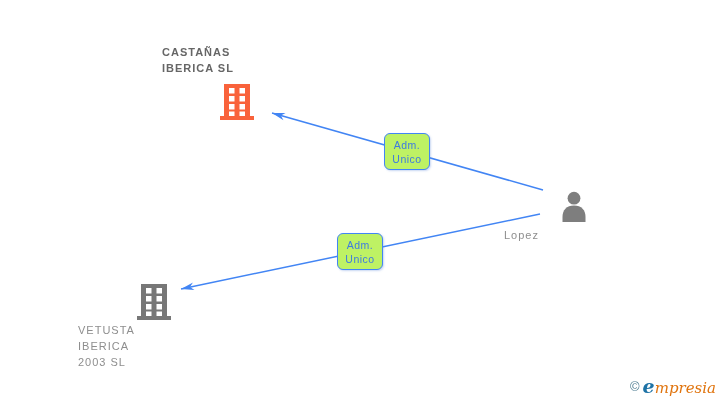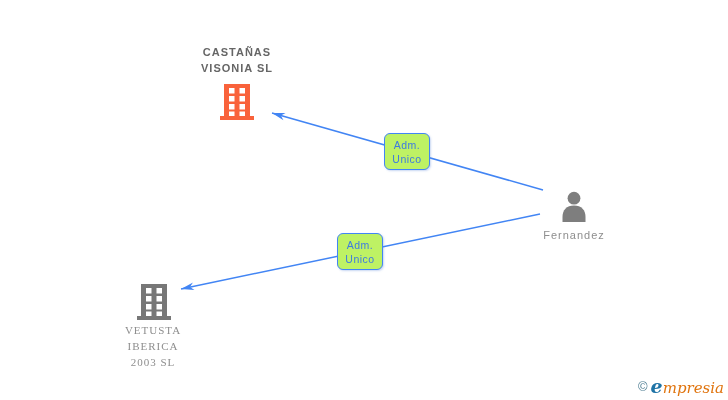--- a/index.html
+++ b/index.html
@@ -18,21 +18,21 @@
     z-index: 1;
   }
   .arrows-layer line {
     stroke: var(--accent-blue, #4285F4);
     stroke-width: 1.5;
     fill: none;
   }
   .node {
     position: absolute;
     z-index: 2;
-    text-align: center;
+    text-align: left;
     cursor: pointer;
   }
   .node-label {
     font-size: 11px;
     letter-spacing: 1px;
     line-height: 16px;
     white-space: nowrap;
   }
   .company-top-label {
     color: var(--company-primary-text, #666666);
@@ -60,21 +60,21 @@
     flex-direction: column;
     align-items: center;
     justify-content: center;
     color: var(--edge-label-text, #3D7BE0);
     font-size: 10.5px;
     letter-spacing: 0.5px;
     line-height: 14px;
   }
   .watermark {
     position: absolute;
-    right: 4px;
+    right: 12px;
     bottom: 3px;
     z-index: 4;
     white-space: nowrap;
     cursor: pointer;
   }
   .wm-copy {
     color: var(--logo-copyright, #4E7E93);
     font-size: 13px;
     vertical-align: 2px;
     margin-right: 3px;
@@ -105,21 +105,21 @@
         <path d="M1,1.2 L14,5 L1,8.8 L4.8,5 Z" fill="#4285F4"></path>
       </marker>
     </defs>
     <line x1="543" y1="190" x2="272" y2="113" marker-end="url(#arrowhead)"></line>
     <line x1="540" y1="214" x2="181" y2="289" marker-end="url(#arrowhead)"></line>
   </svg>
 
   <div class="node" style="left:162px; top:44px; width:150px;">
     <div class="node-label company-top-label">
       <div>CASTAÑAS</div>
-      <div>VISONIA SL</div>
+      <div>IBERICA SL</div>
     </div>
   </div>
   <div class="node icon-building-orange" style="left:217px; top:83px; width:40px; height:38px;">
     <svg width="40" height="38" viewBox="0 0 40 38" xmlns="http://www.w3.org/2000/svg">
       <rect x="7" y="1" width="26" height="34" fill="currentColor"></rect>
       <rect x="3" y="33" width="34" height="4" fill="currentColor"></rect>
       <rect x="12" y="5" width="5.5" height="5.5" fill="#ffffff"></rect>
       <rect x="22.5" y="5" width="5.5" height="5.5" fill="#ffffff"></rect>
       <rect x="12" y="13" width="5.5" height="5.5" fill="#ffffff"></rect>
       <rect x="22.5" y="13" width="5.5" height="5.5" fill="#ffffff"></rect>
@@ -138,36 +138,36 @@
       <rect x="22.5" y="5" width="5.5" height="5.5" fill="#ffffff"></rect>
       <rect x="12" y="13" width="5.5" height="5.5" fill="#ffffff"></rect>
       <rect x="22.5" y="13" width="5.5" height="5.5" fill="#ffffff"></rect>
       <rect x="12" y="21" width="5.5" height="5.5" fill="#ffffff"></rect>
       <rect x="22.5" y="21" width="5.5" height="5.5" fill="#ffffff"></rect>
       <rect x="12" y="28.5" width="5.5" height="4.5" fill="#ffffff"></rect>
       <rect x="22.5" y="28.5" width="5.5" height="4.5" fill="#ffffff"></rect>
     </svg>
   </div>
   <div class="node" style="left:78px; top:322px; width:150px;">
-    <div class="node-label secondary-label" style="line-height:16px;font-family:Liberation Serif, serif;">
+    <div class="node-label secondary-label" style="line-height:16px;">
       <div>VETUSTA</div>
       <div>IBERICA</div>
       <div>2003 SL</div>
     </div>
   </div>
 
   <div class="node icon-person" style="left:559px; top:191px; width:30px; height:32px;">
     <svg width="30" height="32" viewBox="0 0 30 32" xmlns="http://www.w3.org/2000/svg">
       <circle cx="15" cy="7.2" r="6.4" fill="currentColor"></circle>
       <path d="M15 14.5 C 7.5 14.5 3.5 19.2 3.5 25.8 L3.5 31 L26.5 31 L26.5 25.8 C26.5 19.2 22.5 14.5 15 14.5 Z" fill="currentColor"></path>
     </svg>
   </div>
   <div class="node" style="left:504px; top:228px; width:140px;">
     <div class="node-label secondary-label">
-      <div>Fernandez</div>
+      <div>Lopez</div>
     </div>
   </div>
 
   <div class="edge-label-box" style="left:384px; top:133px;">
     <div>Adm.</div>
     <div>Unico</div>
   </div>
   <div class="edge-label-box" style="left:337px; top:233px;">
     <div>Adm.</div>
     <div>Unico</div>

